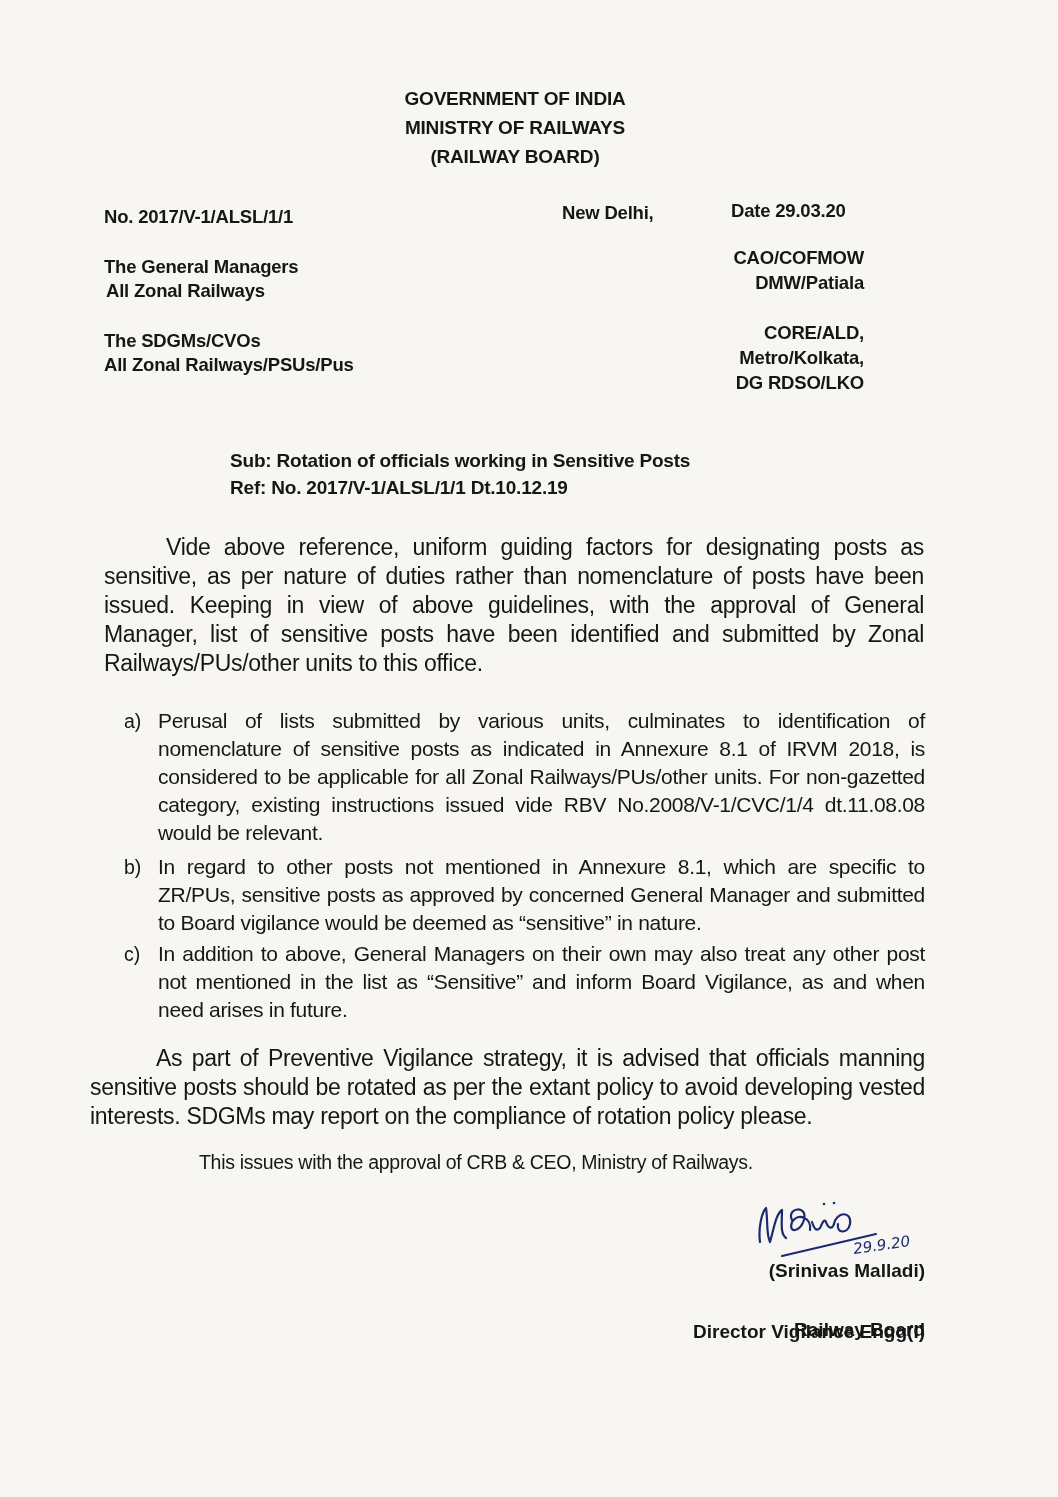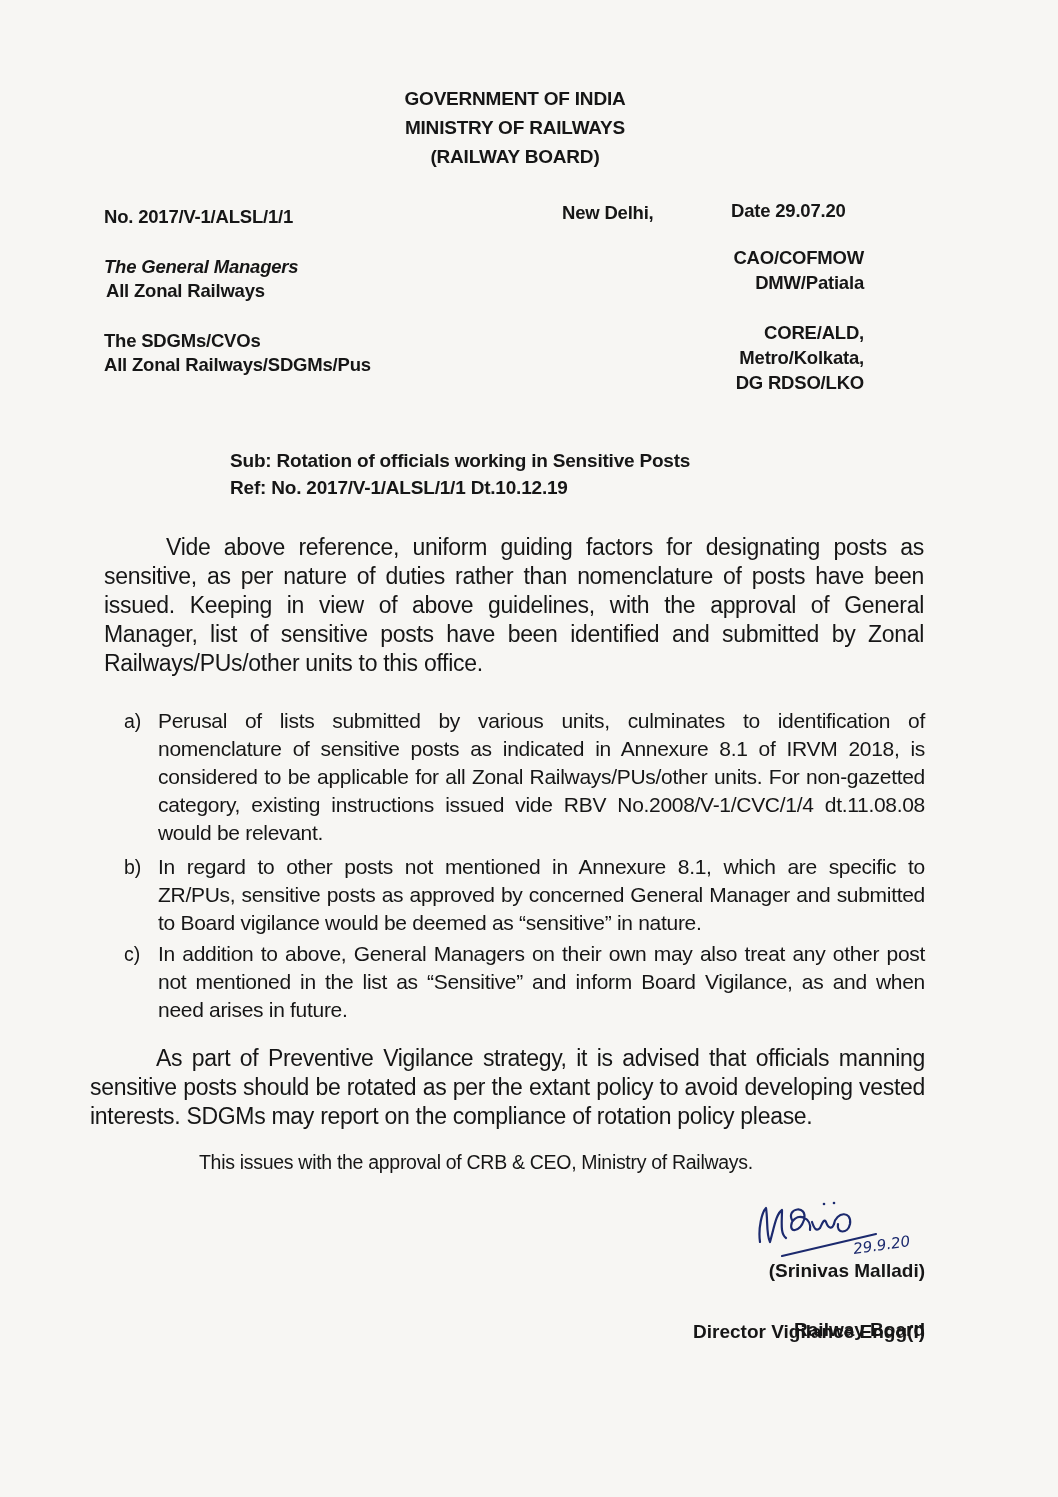--- a/index.html
+++ b/index.html
@@ -25,26 +25,26 @@
 </style>
 </head>
 <body>
 
 <div class="abs hdr" style="top:88px;">GOVERNMENT OF INDIA</div>
 <div class="abs hdr" style="top:117px;">MINISTRY OF RAILWAYS</div>
 <div class="abs hdr" style="top:146px;">(RAILWAY BOARD)</div>
 
 <div class="abs meta" style="left:104px; top:206px;">No. 2017/V-1/ALSL/1/1</div>
 <div class="abs meta" style="left:562px; top:202px;">New Delhi,</div>
-<div class="abs meta" style="left:731px; top:200px;">Date 29.07.20</div>
+<div class="abs meta" style="left:731px; top:200px;">Date 29.03.20</div>
 
-<div class="abs meta" style="left:104px; top:256px;font-style:italic;">The General Managers</div>
+<div class="abs meta" style="left:104px; top:256px;">The General Managers</div>
 <div class="abs meta" style="left:106px; top:280px;"> All Zonal Railways</div>
 <div class="abs meta" style="left:104px; top:330px;">The SDGMs/CVOs</div>
-<div class="abs meta" style="left:104px; top:354px;">All Zonal Railways/SDGMs/Pus</div>
+<div class="abs meta" style="left:104px; top:354px;">All Zonal Railways/PSUs/Pus</div>
 
 <div class="abs meta right" style="right:194px; top:247px;">CAO/COFMOW</div>
 <div class="abs meta right" style="right:194px; top:272px;">DMW/Patiala</div>
 <div class="abs meta right" style="right:194px; top:322px;">CORE/ALD,</div>
 <div class="abs meta right" style="right:194px; top:347px;">Metro/Kolkata,</div>
 <div class="abs meta right" style="right:194px; top:372px;">DG RDSO/LKO</div>
 
 <div class="abs meta" style="left:230px; top:450px; font-size:19px;">Sub: Rotation of officials working in Sensitive Posts</div>
 <div class="abs meta" style="left:230px; top:477px; font-size:19px;">Ref: No. 2017/V-1/ALSL/1/1 Dt.10.12.19</div>
 

